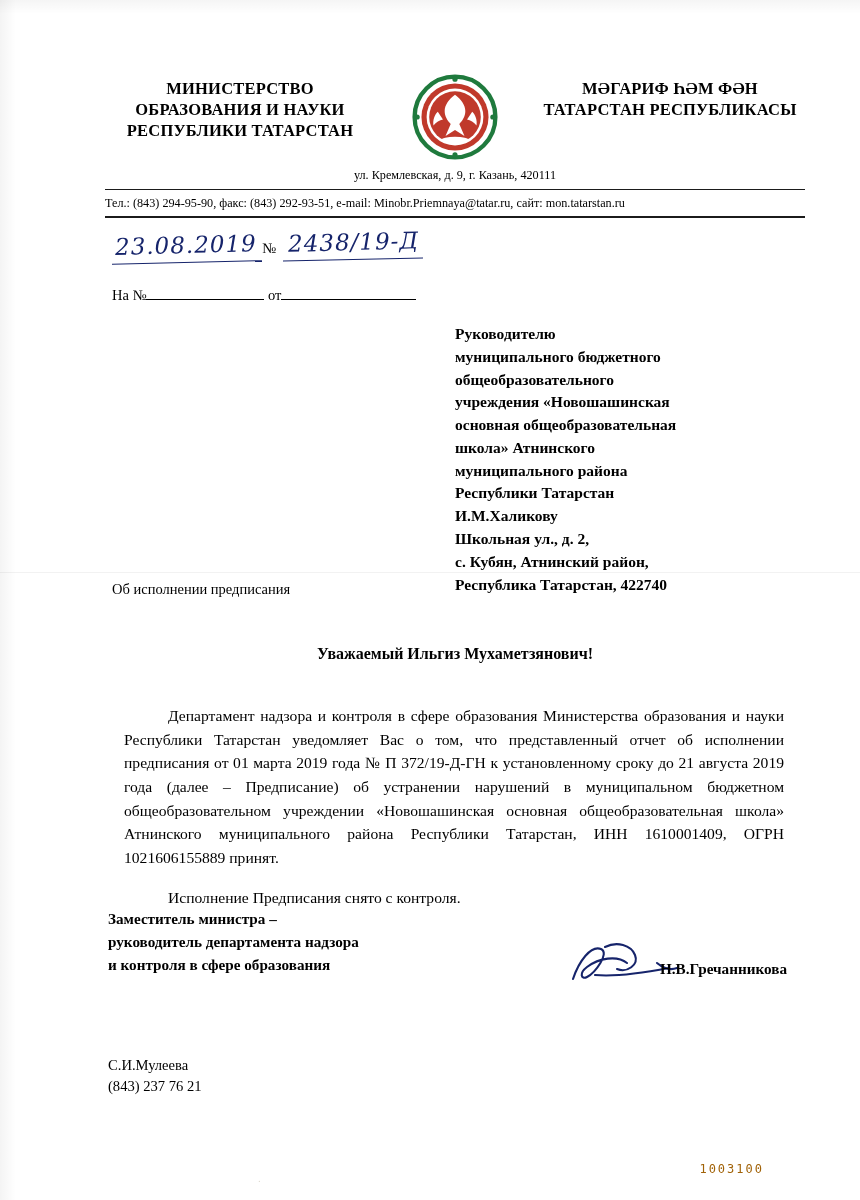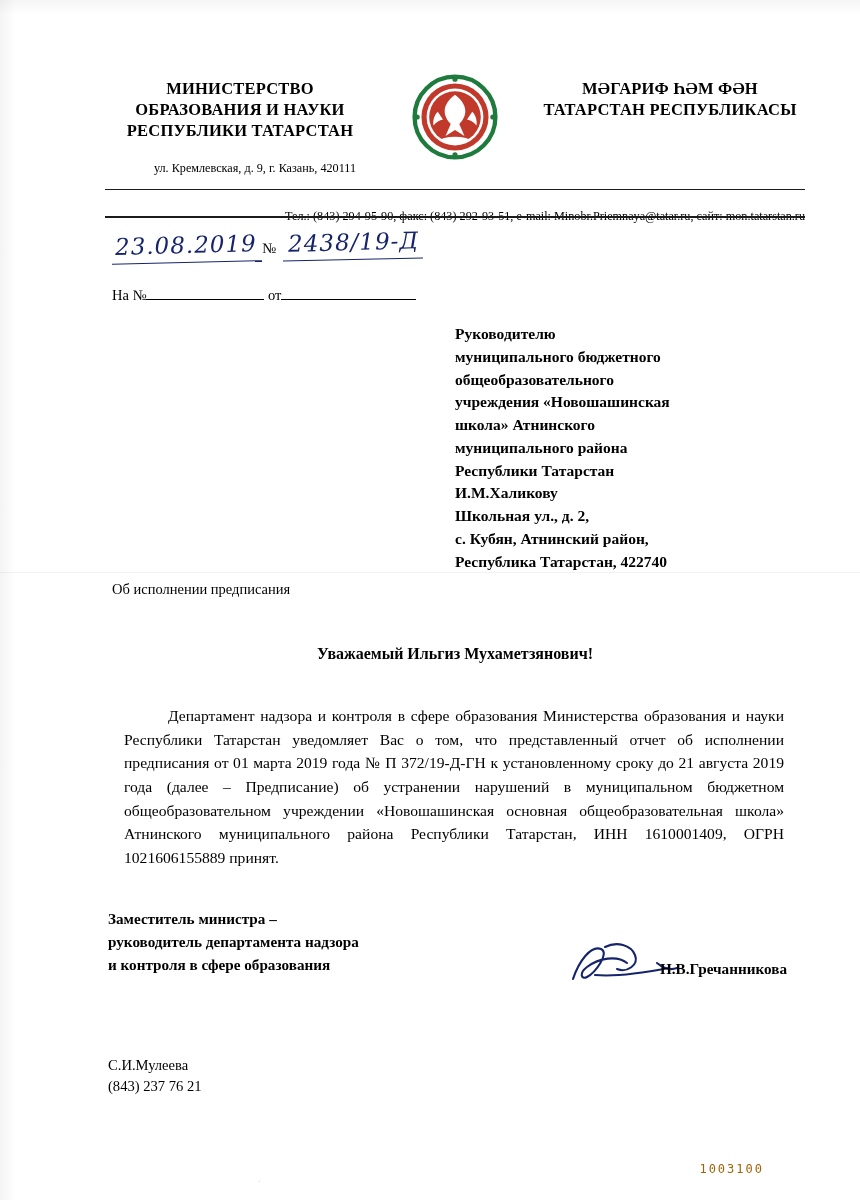--- a/index.html
+++ b/index.html
@@ -49,40 +49,40 @@
   .emblem {
     width: 86px;
     height: 86px;
     position: relative;
     flex: 0 0 auto;
     margin-top: -4px;
   }
 
   .addr-row {
     display: flex;
-    justify-content: space-between;
-    margin-top: 1px;
+    justify-content: center;
+    margin-top: 8px;
     font-size: 12.2px;
   }
   .addr-left { width: 300px; text-align: center; }
   .addr-right { width: 330px; text-align: center; }
 
   .hr-thin {
     position: absolute;
     left: 105px;
     top: 189px;
     width: 700px;
     border-top: 1px solid #1b1b1b;
   }
   .contacts {
     position: absolute;
     left: 105px;
-    top: 209px;
-    width: 700px;
-    text-align: right;
+    top: 196px;
+    width: 700px;
+    text-align: left;
     font-size: 12.2px;
   }
   .hr-thick {
     position: absolute;
     left: 105px;
     top: 216px;
     width: 700px;
     border-top: 2px solid #1b1b1b;
   }
 
@@ -302,35 +302,37 @@
   <div class="on-no">
     <span>На №</span><span class="ul ul-a"></span>
     <span>от</span><span class="ul ul-b"></span>
   </div>
 
   <div class="addressee">
     <div>Руководителю</div>
     <div>муниципального бюджетного</div>
     <div>общеобразовательного</div>
     <div>учреждения «Новошашинская</div>
+    <div>основная общеобразовательная</div>
     <div>школа» Атнинского</div>
     <div>муниципального района</div>
     <div>Республики Татарстан</div>
     <div>И.М.Халикову</div>
     <div>Школьная ул., д. 2,</div>
     <div>с. Кубян, Атнинский район,</div>
     <div>Республика Татарстан, 422740</div>
   </div>
 
   <div class="subject">Об исполнении предписания</div>
 
   <div class="salutation">Уважаемый Ильгиз Мухаметзянович!</div>
 
   <div class="body-text">
     <p>Департамент надзора и контроля в сфере образования Министерства образования и науки Республики Татарстан уведомляет Вас о том, что представленный отчет об исполнении предписания от 01 марта 2019 года № П 372/19-Д-ГН к установленному сроку до 21 августа 2019 года (далее – Предписание) об устранении нарушений в муниципальном бюджетном общеобразовательном учреждении «Новошашинская основная общеобразовательная школа» Атнинского муниципального района Республики Татарстан, ИНН 1610001409, ОГРН 1021606155889 принят.</p>
+    <p>Исполнение Предписания снято с контроля.</p>
   </div>
 
   <div class="sig-block">
     <div>Заместитель министра –</div>
     <div>руководитель департамента надзора</div>
     <div>и контроля в сфере образования</div>
   </div>
 
   <div class="signature-svg">
     <svg viewBox="0 0 120 60" width="120" height="60" aria-hidden="true">

